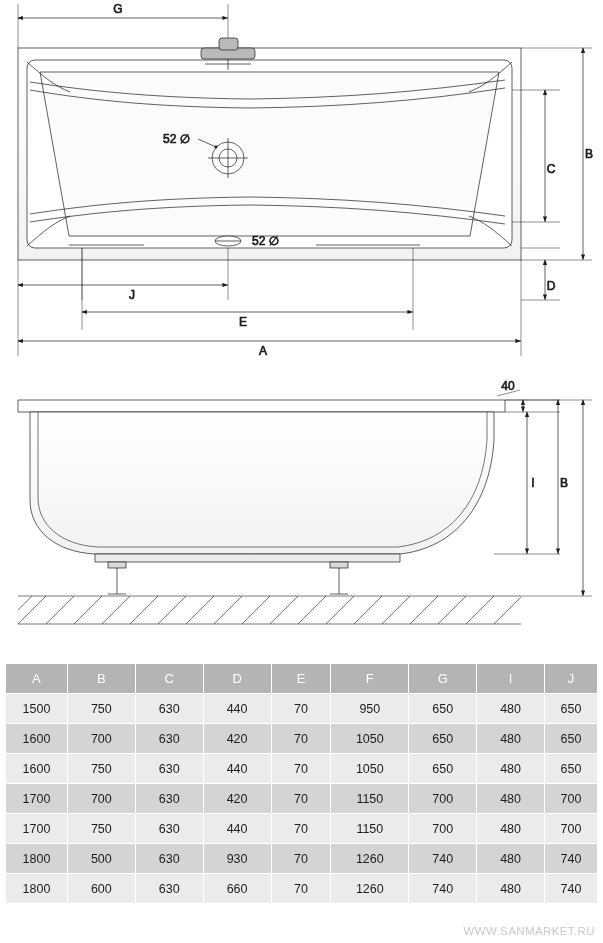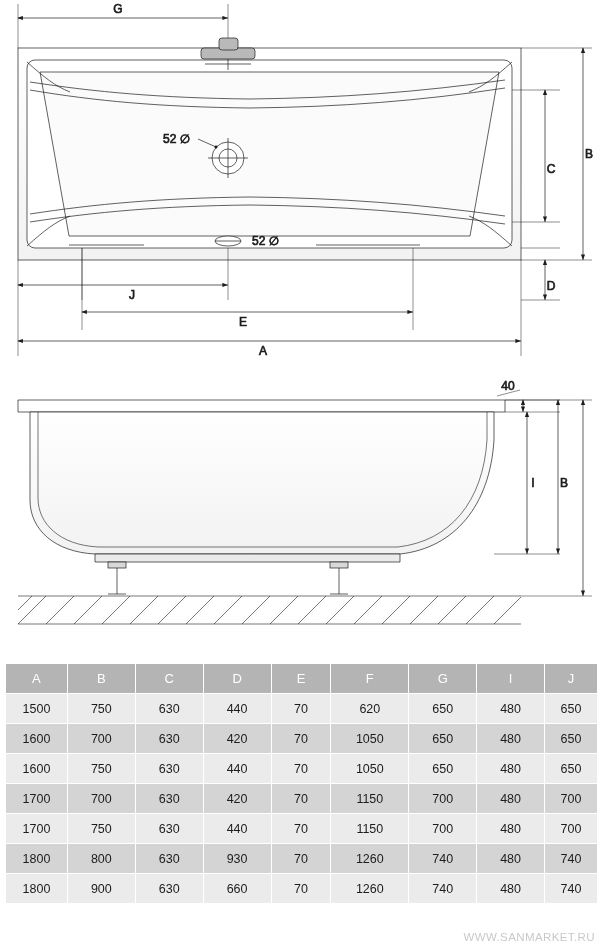--- a/index.html
+++ b/index.html
@@ -48,21 +48,21 @@
   .spec-table td.cE, .spec-table th.cE { width: 60px; }
   .spec-table td.cF, .spec-table th.cF { width: 78px; }
   .spec-table td.cG, .spec-table th.cG { width: 68px; }
   .spec-table td.cI, .spec-table th.cI { width: 68px; }
   .spec-table td.cJ, .spec-table th.cJ { width: 53px; }
 
   
   .watermark {
     position: absolute;
     right: 8px;
-    bottom: 0;
+    bottom: 6px;
     font-size: 11.5px;
     letter-spacing: 0.4px;
     color: #c9c9c9;
     font-family: "Liberation Sans", sans-serif;
   }
   .lbl { font-size: 12px; fill: #1d1d1d; font-family: "Liberation Sans", sans-serif; }
 </style>
 </head>
 <body>
 
@@ -284,21 +284,21 @@
         <th class="cJ">J</th>
       </tr>
     </thead>
     <tbody>
       <tr class="odd">
         <td class="cA">1500</td>
         <td class="cB">750</td>
         <td class="cC">630</td>
         <td class="cD">440</td>
         <td class="cE">70</td>
-        <td class="cF">620</td>
+        <td class="cF">950</td>
         <td class="cG">650</td>
         <td class="cI">480</td>
         <td class="cJ">650</td>
       </tr>
       <tr class="even">
         <td class="cA">1600</td>
         <td class="cB">700</td>
         <td class="cC">630</td>
         <td class="cD">420</td>
         <td class="cE">70</td>
@@ -335,32 +335,32 @@
         <td class="cC">630</td>
         <td class="cD">440</td>
         <td class="cE">70</td>
         <td class="cF">1150</td>
         <td class="cG">700</td>
         <td class="cI">480</td>
         <td class="cJ">700</td>
       </tr>
       <tr class="even">
         <td class="cA">1800</td>
-        <td class="cB">800</td>
+        <td class="cB">500</td>
         <td class="cC">630</td>
         <td class="cD">930</td>
         <td class="cE">70</td>
         <td class="cF">1260</td>
         <td class="cG">740</td>
         <td class="cI">480</td>
         <td class="cJ">740</td>
       </tr>
       <tr class="odd">
         <td class="cA">1800</td>
-        <td class="cB">900</td>
+        <td class="cB">600</td>
         <td class="cC">630</td>
         <td class="cD">660</td>
         <td class="cE">70</td>
         <td class="cF">1260</td>
         <td class="cG">740</td>
         <td class="cI">480</td>
         <td class="cJ">740</td>
       </tr>
     </tbody>
   </table>

